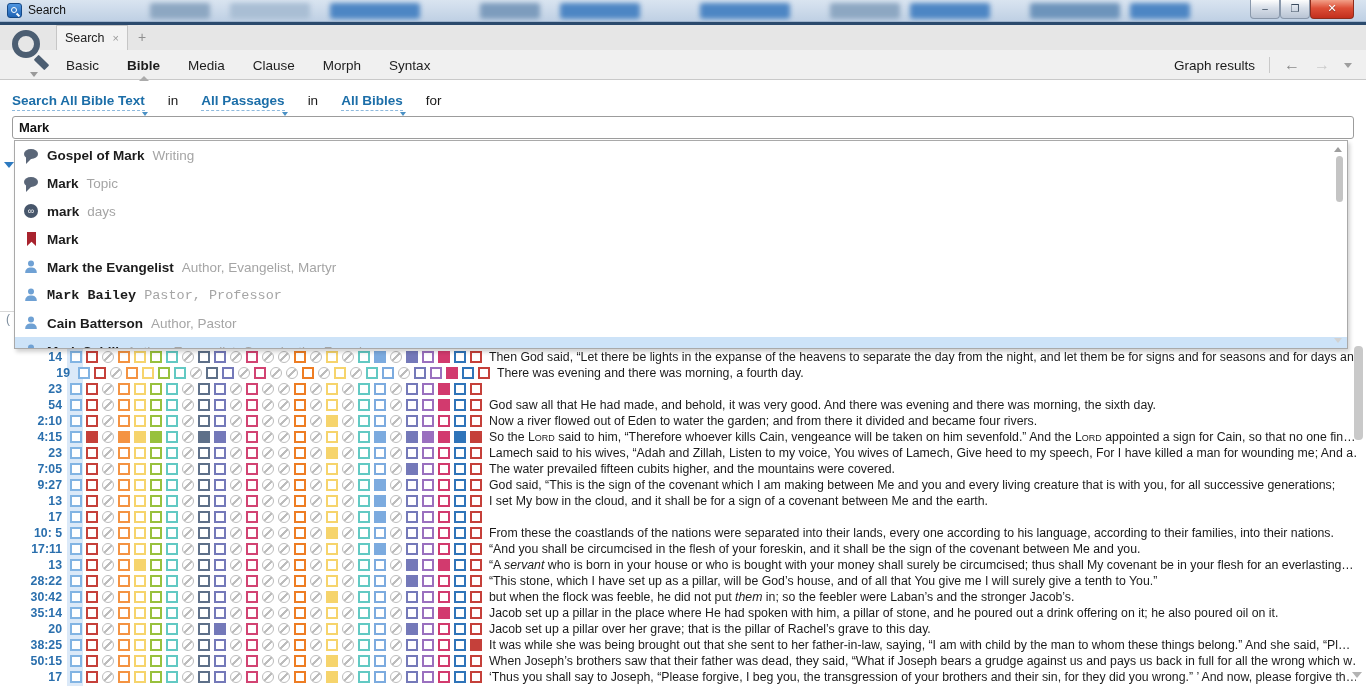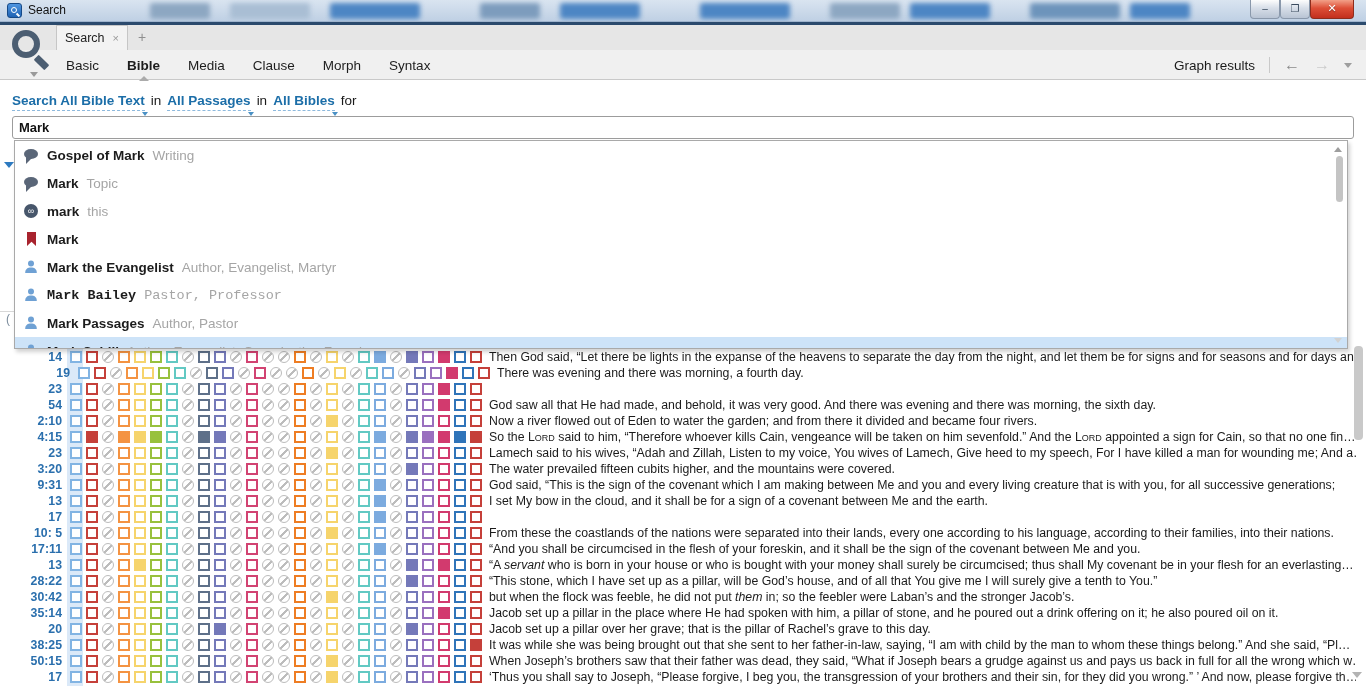--- a/index.html
+++ b/index.html
@@ -41,21 +41,21 @@
   #loupe-caret { position:absolute; left:20px; top:44px; border-left:4px solid transparent; border-right:4px solid transparent; border-top:5px solid #9a9a9a; }
   #graph-box { position:absolute; right:14px; top:50px; height:30px; display:flex; align-items:center; gap:14px; }
   #graph-label { font-size:13.5px; color:#1a1a1a; }
   .vdiv { width:1px; height:16px; background:#c9c9c9; }
   .nav-arrow { font-size:16px; font-weight:700; }
   #back-arrow { color:#8a8a8a; }
   #fwd-arrow { color:#cbcbcb; }
   #nav-caret { border-left:4px solid transparent; border-right:4px solid transparent; border-top:5px solid #9e9e9e; }
 
   
-  #params { position:absolute; left:12px; top:93px; font-size:13.5px; display:flex; align-items:baseline; gap:6px; }
+  #params { position:absolute; left:12px; top:93px; font-size:13.5px; display:flex; align-items:baseline; gap:23px; }
   .param-link { color:#1c6ea8; font-weight:700; border-bottom:1.5px dashed #8db9dd; padding-bottom:2px; position:relative; }
   .param-caret { position:absolute; right:-3px; bottom:-6px; border-left:3.5px solid transparent; border-right:3.5px solid transparent; border-top:4.5px solid #4a90c4; }
   .param-text { color:#1a1a1a; }
   #search-input { position:absolute; left:12px; top:116px; width:1342px; height:23px; border:1px solid #9c9c9c; border-radius:3px;
     font-family:"Liberation Sans",sans-serif; font-size:13px; font-weight:600; color:#111; padding:0 6px; outline:none; }
 
   
   #frag-caret { position:absolute; left:4px; top:162px; border-left:5px solid transparent; border-right:5px solid transparent; border-top:6px solid #2d7ac0; }
   #frag-line { position:absolute; left:0; top:311px; width:14px; height:1px; background:#d8d8d8; }
   #frag-paren { position:absolute; left:6px; top:312px; font-size:12px; color:#7a8b9b; }
@@ -391,21 +391,21 @@
         <span class="cna"></span>
         <span class="csq" style="border-color: rgb(116, 121, 185);"></span>
         <span class="csq" style="border-color: rgb(154, 112, 191);"></span>
         <span class="csq" style="border-color: rgb(210, 58, 110);"></span>
         <span class="csq" style="border-color: rgb(47, 116, 185);"></span>
         <span class="csq" style="border-color: rgb(197, 64, 58);"></span>
       </span>
       <span class="vtext"><span>Lamech said to his wives, “Adah and Zillah, Listen to my voice, You wives of Lamech, Give heed to my speech, For I have killed a man for wounding me; And a…</span></span>
     </div>
     <div class="res-row" style="top: 112px;">
-      <span class="ref">3:20</span>
+      <span class="ref">7:05</span>
       <span class="cells">
         <span class="csq" style="border-color: rgb(130, 180, 227);"></span>
         <span class="csq" style="border-color: rgb(197, 64, 58);"></span>
         <span class="cna"></span>
         <span class="csq" style="border-color: rgb(244, 147, 66);"></span>
         <span class="csq" style="border-color: rgb(246, 212, 108);"></span>
         <span class="csq" style="border-color: rgb(152, 193, 61);"></span>
         <span class="csq" style="border-color: rgb(98, 201, 195);"></span>
         <span class="cna"></span>
         <span class="csq" style="border-color: rgb(94, 112, 137);"></span>
@@ -423,21 +423,21 @@
         <span class="cna"></span>
         <span class="csq" style="border-color: rgb(116, 121, 185); background: rgb(116, 121, 185);"></span>
         <span class="csq" style="border-color: rgb(154, 112, 191);"></span>
         <span class="csq" style="border-color: rgb(210, 58, 110);"></span>
         <span class="csq" style="border-color: rgb(47, 116, 185);"></span>
         <span class="csq" style="border-color: rgb(197, 64, 58);"></span>
       </span>
       <span class="vtext"><span>The water prevailed fifteen cubits higher, and the mountains were covered.</span></span>
     </div>
     <div class="res-row" style="top: 128px;">
-      <span class="ref">9:31</span>
+      <span class="ref">9:27</span>
       <span class="cells">
         <span class="csq" style="border-color: rgb(130, 180, 227);"></span>
         <span class="csq" style="border-color: rgb(197, 64, 58);"></span>
         <span class="cna"></span>
         <span class="csq" style="border-color: rgb(244, 147, 66);"></span>
         <span class="csq" style="border-color: rgb(246, 212, 108);"></span>
         <span class="csq" style="border-color: rgb(152, 193, 61);"></span>
         <span class="csq" style="border-color: rgb(98, 201, 195);"></span>
         <span class="cna"></span>
         <span class="csq" style="border-color: rgb(94, 112, 137);"></span>
@@ -854,21 +854,21 @@
         <span class="sug-desc">Writing</span>
       </div>
       <div class="sug-row" style="top: 28px;">
         <span class="sico topic"></span>
         <span class="sug-name">Mark</span>
         <span class="sug-desc">Topic</span>
       </div>
       <div class="sug-row" style="top: 56px;">
         <span class="sico lemma"></span>
         <span class="sug-name">mark</span>
-        <span class="sug-desc">this</span>
+        <span class="sug-desc">days</span>
       </div>
       <div class="sug-row" style="top: 84px;">
         <span class="sico bookmark"></span>
         <span class="sug-name">Mark</span>
       </div>
       <div class="sug-row" style="top: 112px;">
         <span class="sico person">
           <svg width="14" height="14" viewBox="0 0 14 14">
             <circle cx="7" cy="3.6" r="3" fill="#6fa1d4"></circle>
             <path d="M1.2 13 C1.2 8.6 3.8 7.4 7 7.4 C10.2 7.4 12.8 8.6 12.8 13 Z" fill="#6fa1d4"></path>
@@ -887,21 +887,21 @@
         <span class="sug-name">Mark Bailey</span>
         <span class="sug-desc">Pastor, Professor</span>
       </div>
       <div class="sug-row" style="top: 168px;">
         <span class="sico person">
           <svg width="14" height="14" viewBox="0 0 14 14">
             <circle cx="7" cy="3.6" r="3" fill="#6fa1d4"></circle>
             <path d="M1.2 13 C1.2 8.6 3.8 7.4 7 7.4 C10.2 7.4 12.8 8.6 12.8 13 Z" fill="#6fa1d4"></path>
           </svg>
         </span>
-        <span class="sug-name">Mark Passages</span>
+        <span class="sug-name">Cain Batterson</span>
         <span class="sug-desc">Author, Pastor</span>
       </div>
       <div class="sug-row hl" style="top: 196px;">
         <span class="sico person">
           <svg width="14" height="14" viewBox="0 0 14 14">
             <circle cx="7" cy="3.6" r="3" fill="#6fa1d4"></circle>
             <path d="M1.2 13 C1.2 8.6 3.8 7.4 7 7.4 C10.2 7.4 12.8 8.6 12.8 13 Z" fill="#6fa1d4"></path>
           </svg>
         </span>
         <span class="sug-name">Mark Cahill</span>

